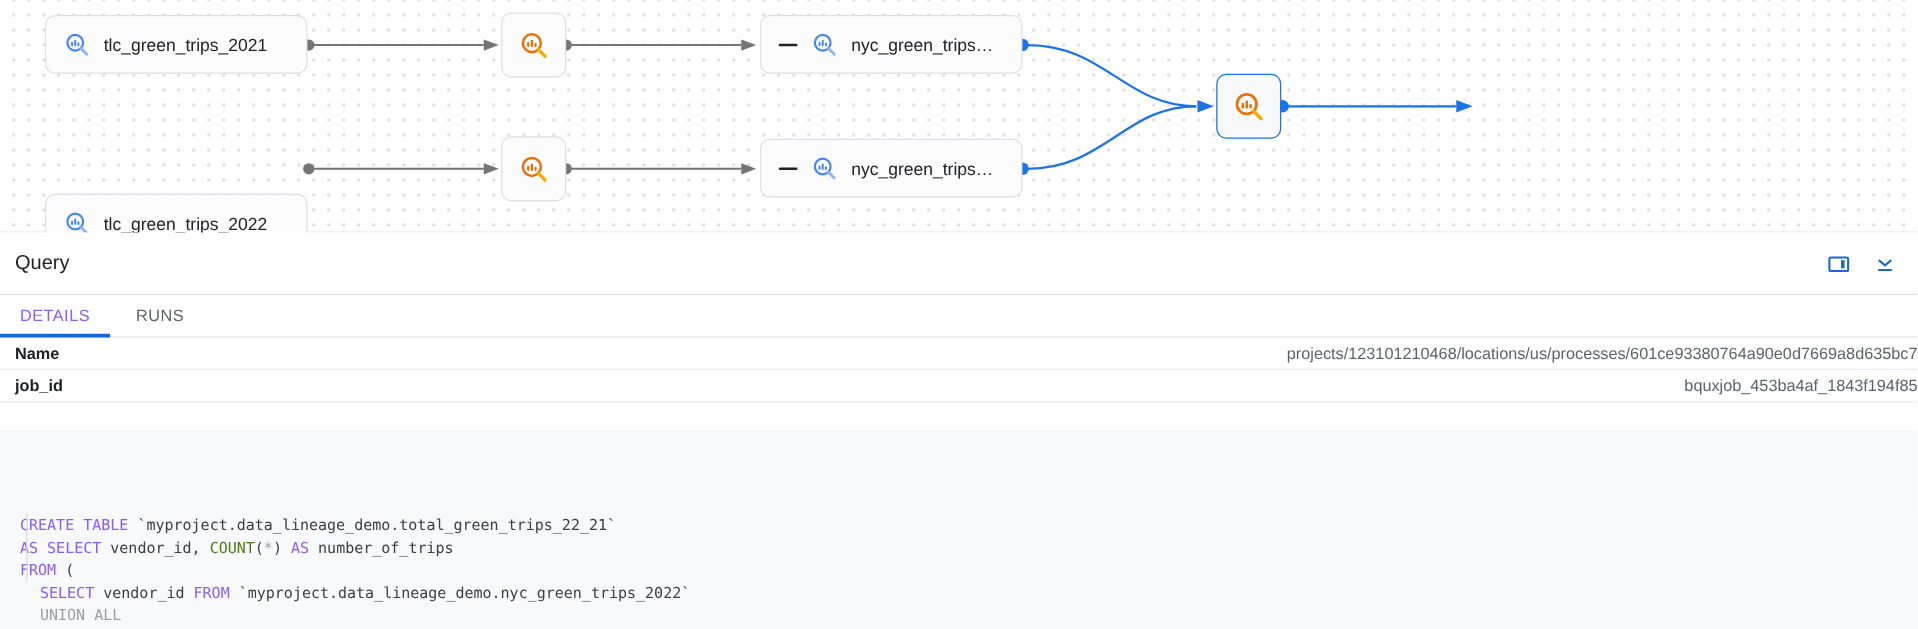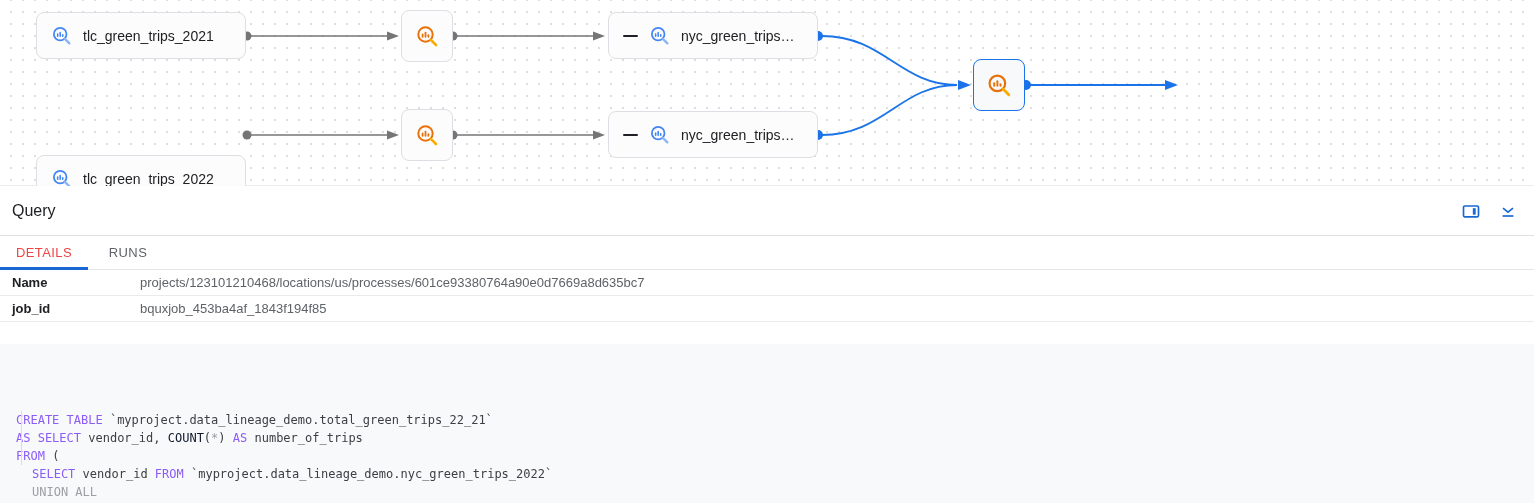--- a/index.html
+++ b/index.html
@@ -71,52 +71,53 @@
     border-bottom: 1px solid #e6e6e6;
   }
   .tab {
     position: relative;
     display: flex; align-items: center; justify-content: center;
     font-size: 13px; font-weight: 500; letter-spacing: .4px;
     color: #5f6368; cursor: pointer;
   }
   .tab:nth-child(1) { width: 88px; }
   .tab:nth-child(2) { width: 80px; }
-  .tab.active { color: #ef4444; }
+  .tab.active { color: #8b5cf6; }
   .tab.active::after {
     content: ""; position: absolute;
     left: 0; right: 0; bottom: -1px; height: 3px;
     background: #1967d2;
   }
 
   .info-row {
     display: flex; align-items: center;
     min-height: 26px; padding: 1px 0;
     border-bottom: 1px solid #e8eaed;
     font-size: 13px;
+    justify-content: space-between;
   }
   .info-label { width: 140px; padding-left: 12px; font-weight: 700; color: #202124; flex: none; }
   .info-value { color: #5f6368; white-space: nowrap; }
 
   
   .codeblock {
     position: relative;
     margin-top: 22px;
     background: #f8f9fa;
     padding: 13px 16px 20px 16px;
     min-height: 160px;
     font-family: "DejaVu Sans Mono", "Liberation Mono", monospace;
     font-size: 12px; line-height: 18px;
     color: #3c4043;
     white-space: pre;
   }
   .code-line { height: 18px; }
   .code-line.indent { padding-left: 16px; }
   .tok-kwd { color: #8b5cf6; }
-  .tok-fn  { color: #0f172a; }
+  .tok-fn  { color: #4d7c0f; }
   .tok-gray{ color: #9aa0a6; }
   .tok-txt { color: #3c4043; }
   .indent-guide {
     position: absolute;
     left: 21px; top: 67px;
     width: 1px; height: 54px;
     background: #dadce0;
   }
 </style>
 </head>

